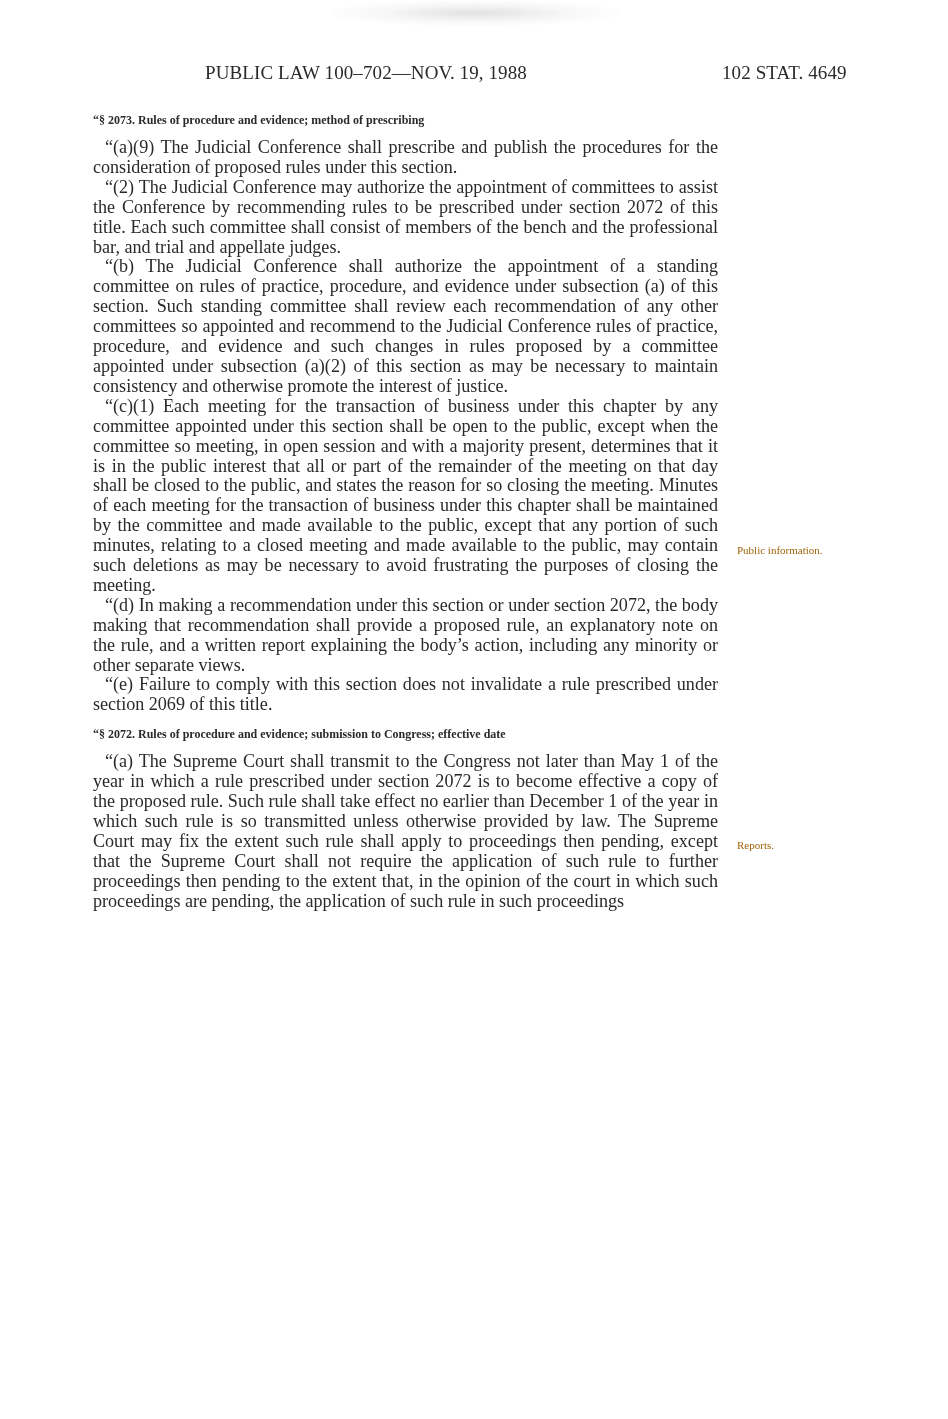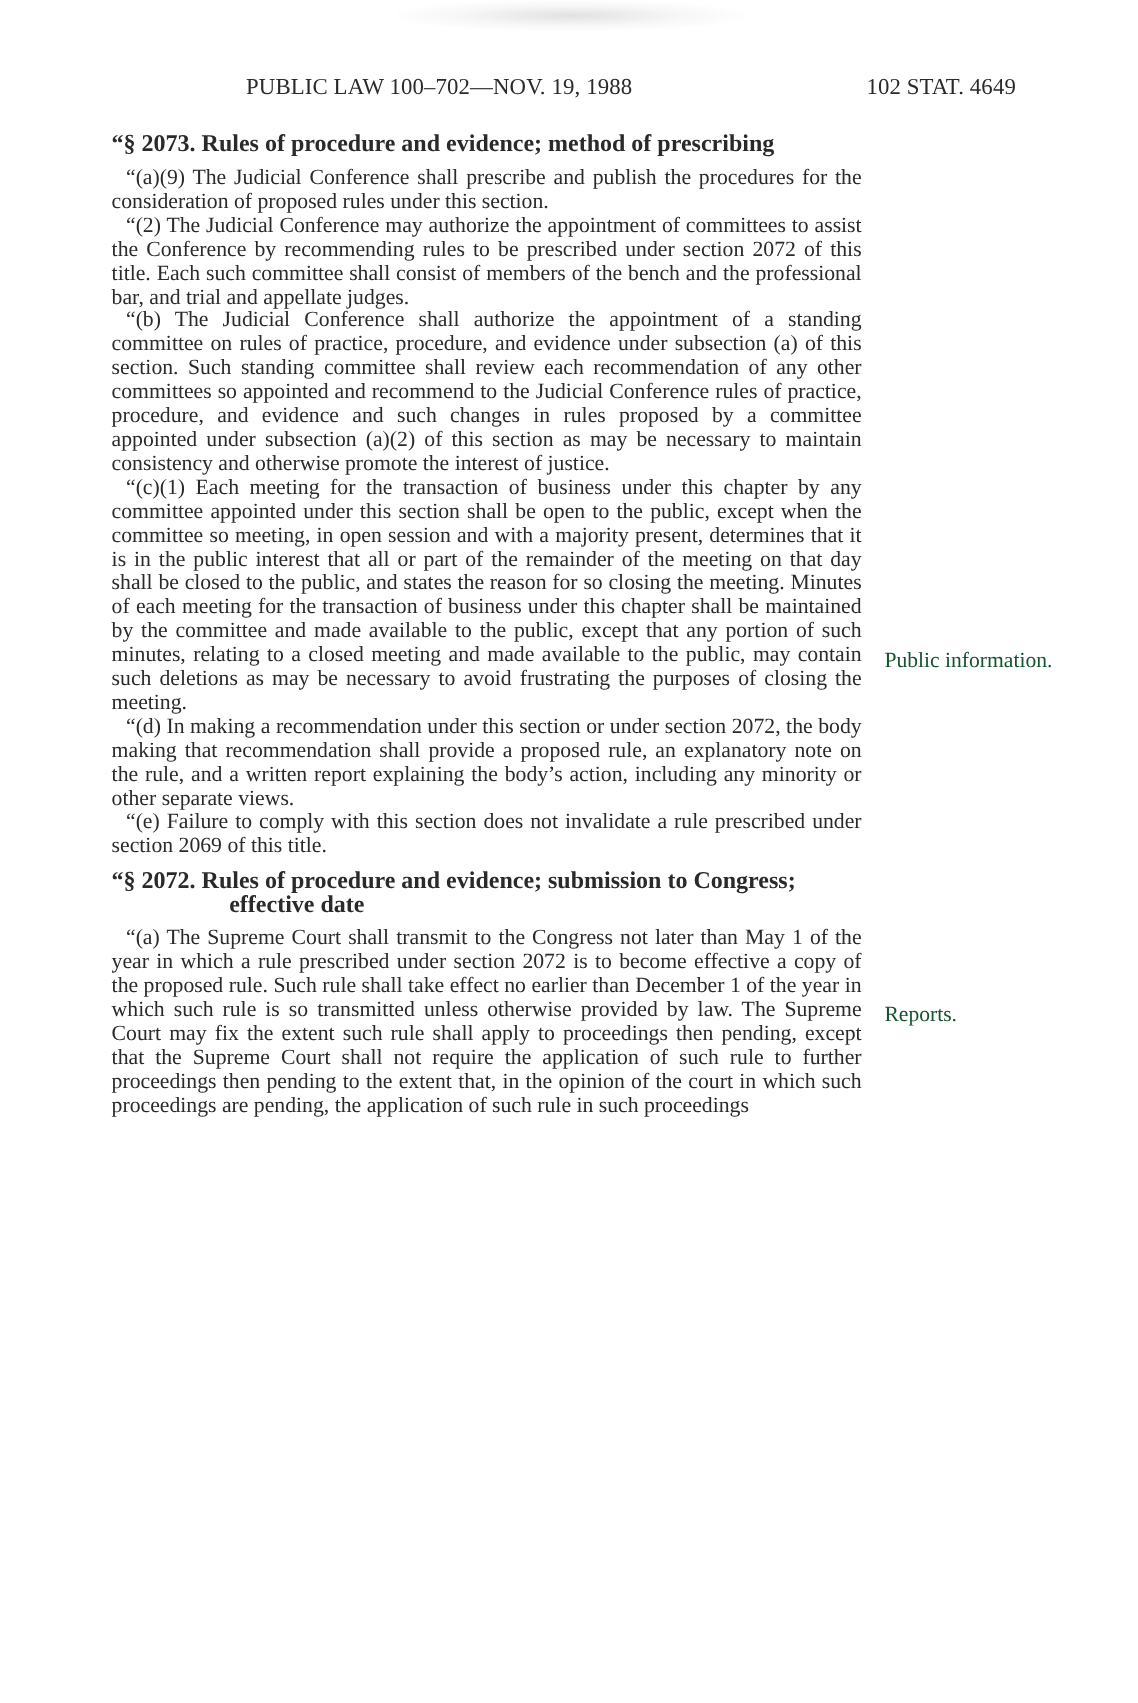--- a/index.html
+++ b/index.html
@@ -38,33 +38,33 @@
     }
     .para {
       margin: 0;
       text-align: justify;
       text-indent: 12px;
       hyphens: manual;
     }
     .heading {
       margin: 9px 0 8px 0;
       font-weight: bold;
-      font-size: 20px;
+      font-size: 12px;
       line-height: 20px;
     }
     .heading.hang {
       padding-left: 98px;
       text-indent: -98px;
     }
     .margin-note {
       position: absolute;
       left: 737px;
-      font-size: 18px;
+      font-size: 11px;
       line-height: 15px;
-      color: #14532d;
+      color: #a16207;
     }
     .note-public { top: 543px; }
     .note-reports { top: 838px; }
   </style>
 </head>
 <body>
 
 <div class="smudge"></div>
 
 <div class="header">

